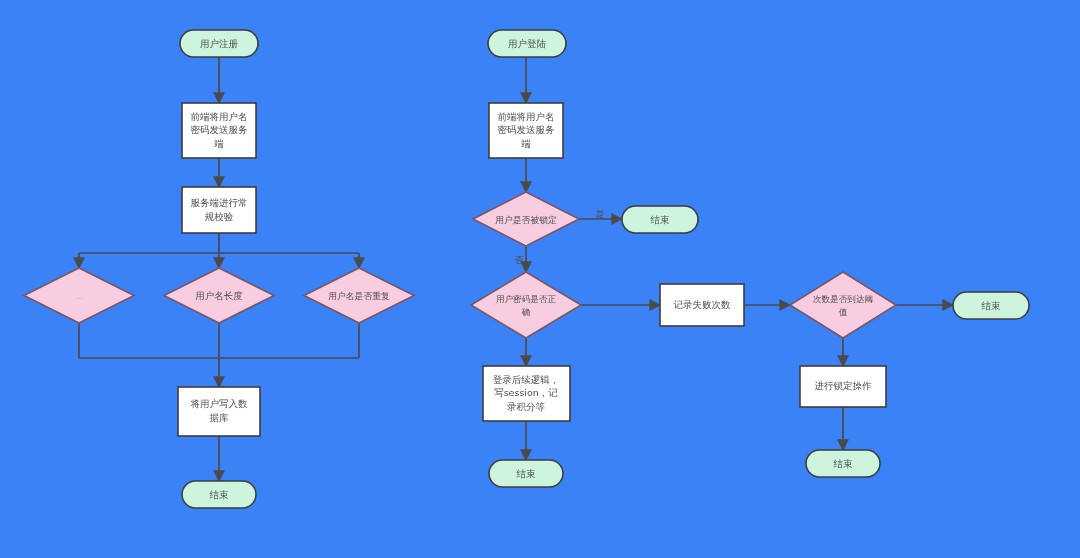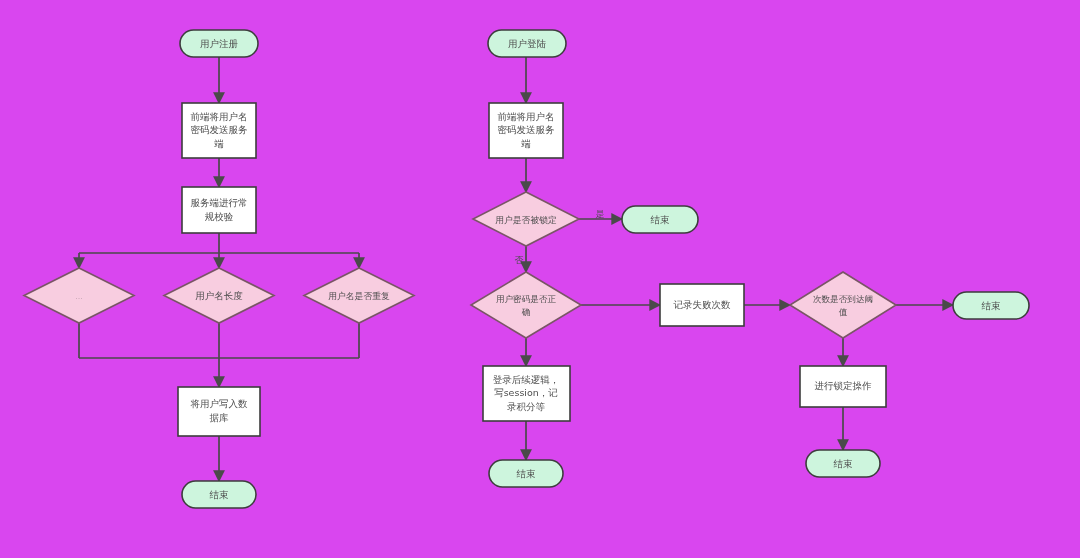--- a/index.html
+++ b/index.html
@@ -10,21 +10,21 @@
   body {
     width: 1080px;
     height: 558px;
     font-family: "DejaVu Sans", "Liberation Sans", sans-serif;
     overflow: hidden;
   }
   #canvas {
     position: relative;
     width: 1080px;
     height: 558px;
-    background: #d946ef;
+    background: #3b82f6;
   }
   svg.flow {
     position: absolute;
     top: 0;
     left: 0;
     width: 1080px;
     height: 558px;
   }
   .shape-terminal {
     fill: #cdf5dd;

